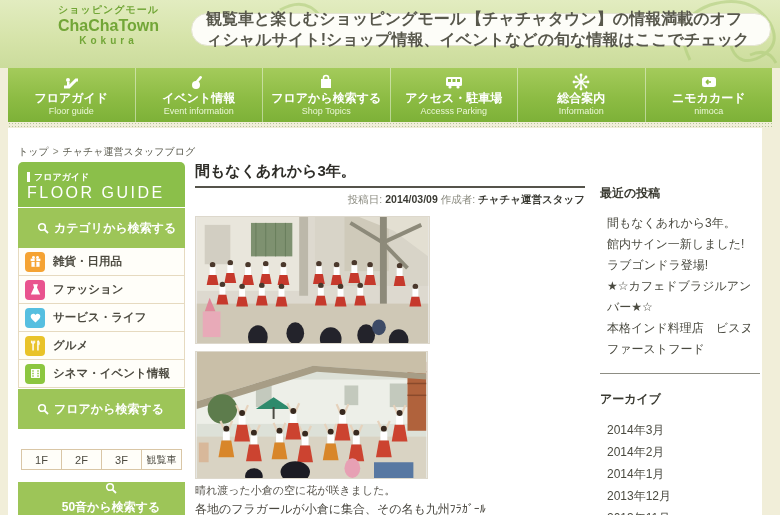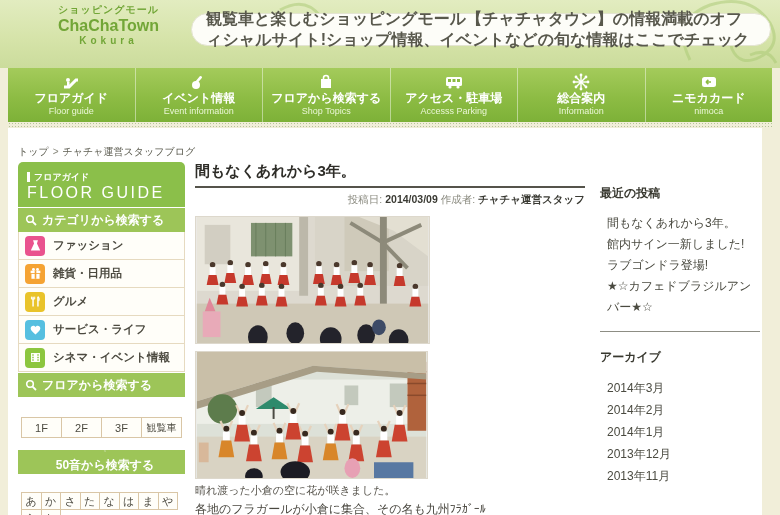--- a/index.html
+++ b/index.html
@@ -33,22 +33,22 @@
   #content-bg { position:absolute; left:8px; top:128px; width:754px; height:387px; background:#ffffff; }
   #breadcrumb { position:absolute; left:18px; top:145px; font-size:10px; color:#5c5c50; }
   #breadcrumb .bc-link { cursor:pointer; }
   #breadcrumb .bc-sep { margin:0 4px; color:#8a8a7e; }
 
   
   #sidebar { position:absolute; left:18px; top:162px; width:167px; }
   #fg-header { background:#8bbf4a; border-radius:5px 5px 0 0; padding:4px 9px 5px 9px; color:#fff; cursor:pointer; }
   #fg-header .fg-jp { font-size:9px; font-weight:bold; border-left:3px solid #fff; padding-left:4px; display:inline-block; line-height:10px; }
   #fg-header .fg-en { font-size:16px; letter-spacing:2.5px; line-height:18px; }
-  .green-bar { background:#9dc558; height:24px; color:#fff; font-size:12px; font-weight:bold;
-    display:flex; align-items:center; gap:5px; padding-left:7px; cursor:pointer; margin-top:1px; }
+  .green-bar { background:#9dc558; height:40px; color:#fff; font-size:12px; font-weight:bold;
+    display:flex; align-items:center; gap:5px; padding-left:19px; cursor:pointer; margin-top:1px; }
   .cat-item { background:#fffef9; border:1px solid #e6dac0; border-top:none; height:28px;
     display:flex; align-items:center; gap:8px; padding-left:6px; cursor:pointer; }
   .cat-ico { width:20px; height:20px; border-radius:4px; display:flex; align-items:center; justify-content:center; flex:0 0 auto; }
   .cat-label { font-size:11.5px; font-weight:bold; color:#4c4a40; }
   #floor-btns { display:flex; margin:20px 3px 12px 3px; }
   .floor-btn { flex:1 1 0; height:21px; border:1px solid #d9c6a6; border-left:none; background:#fffef9;
     font-size:11px; color:#4c4a40; display:flex; align-items:center; justify-content:center; cursor:pointer; }
   .floor-btn:first-child { border-left:1px solid #d9c6a6; }
   #bar-kana { margin-top:4px;flex-direction:column; }
   #kana-grid { display:grid; grid-template-columns:repeat(8,19.5px); margin:19px 0 0 4px; }
@@ -197,60 +197,60 @@
 
     <div class="green-bar">
       <svg width="12" height="12" viewBox="0 0 12 12">
           <circle cx="5" cy="5" r="3.3" stroke="#fff" stroke-width="1.6" fill="none"></circle>
           <line x1="7.6" y1="7.6" x2="11" y2="11" stroke="#fff" stroke-width="1.8"></line>
         </svg>
       <span>カテゴリから検索する</span>
     </div>
 
     <div class="cat-item">
-      <span class="cat-ico" style="background-color: rgb(233, 83, 142);">
-        <svg width="13" height="13" viewBox="0 0 16 16">
-            <path d="M5,1.5 h6 l-1.2,4 l4,8.5 h-11.6 l4,-8.5 z" fill="#fff"></path>
-          </svg>
-      </span>
-      <span class="cat-label">ファッション</span>
-    </div>
-    <div class="cat-item">
       <span class="cat-ico" style="background-color: rgb(245, 163, 51);">
         <svg width="13" height="13" viewBox="0 0 16 16">
             <rect x="2" y="4.5" width="12" height="3" fill="#fff"></rect>
             <rect x="3" y="8.5" width="10" height="6" fill="#fff"></rect>
             <rect x="7" y="4.5" width="2" height="10" fill="#f5a333"></rect>
             <rect x="7" y="4.5" width="2" height="10" fill="none"></rect>
             <circle cx="5.5" cy="3" r="1.8" fill="#fff"></circle>
             <circle cx="10.5" cy="3" r="1.8" fill="#fff"></circle>
           </svg>
       </span>
       <span class="cat-label">雑貨・日用品</span>
     </div>
     <div class="cat-item">
+      <span class="cat-ico" style="background-color: rgb(233, 83, 142);">
+        <svg width="13" height="13" viewBox="0 0 16 16">
+            <path d="M5,1.5 h6 l-1.2,4 l4,8.5 h-11.6 l4,-8.5 z" fill="#fff"></path>
+          </svg>
+      </span>
+      <span class="cat-label">ファッション</span>
+    </div>
+    <div class="cat-item">
+      <span class="cat-ico" style="background-color: rgb(86, 191, 224);">
+        <svg width="13" height="13" viewBox="0 0 16 16">
+            <path d="M8,14 C2,9.5 1,6.5 3,4.3 C4.6,2.6 7,3.2 8,5 C9,3.2 11.4,2.6 13,4.3 C15,6.5 14,9.5 8,14 Z" fill="#fff"></path>
+          </svg>
+      </span>
+      <span class="cat-label">サービス・ライフ</span>
+    </div>
+    <div class="cat-item">
       <span class="cat-ico" style="background-color: rgb(233, 195, 42);">
         <svg width="13" height="13" viewBox="0 0 16 16">
             <g stroke="#fff" stroke-width="1.8">
               <line x1="5" y1="2" x2="5" y2="14"></line>
               <line x1="11" y1="2" x2="11" y2="14"></line>
             </g>
             <path d="M3,2 v3 h4 v-3" stroke="#fff" stroke-width="1.2" fill="none"></path>
             <path d="M11,2 q2.4,2 1,5.5" stroke="#fff" stroke-width="1.4" fill="none"></path>
           </svg>
       </span>
       <span class="cat-label">グルメ</span>
-    </div>
-    <div class="cat-item">
-      <span class="cat-ico" style="background-color: rgb(86, 191, 224);">
-        <svg width="13" height="13" viewBox="0 0 16 16">
-            <path d="M8,14 C2,9.5 1,6.5 3,4.3 C4.6,2.6 7,3.2 8,5 C9,3.2 11.4,2.6 13,4.3 C15,6.5 14,9.5 8,14 Z" fill="#fff"></path>
-          </svg>
-      </span>
-      <span class="cat-label">サービス・ライフ</span>
     </div>
     <div class="cat-item">
       <span class="cat-ico" style="background-color: rgb(140, 198, 63);">
         <svg width="13" height="13" viewBox="0 0 16 16">
             <rect x="2.5" y="2.5" width="11" height="11" fill="#fff"></rect>
             <g fill="#8cc63f">
               <rect x="4" y="4" width="1.8" height="1.8"></rect>
               <rect x="4" y="7.1" width="1.8" height="1.8"></rect>
               <rect x="4" y="10.2" width="1.8" height="1.8"></rect>
               <rect x="10.2" y="4" width="1.8" height="1.8"></rect>
@@ -438,20 +438,21 @@
     <div id="body-line">各地のフラガールが小倉に集合、その名も九州ﾌﾗｶﾞｰﾙ</div>
   </div>
 
   <div id="rightcol">
     <div class="r-head">最近の投稿</div>
     <ul class="r-list">
       <li>間もなくあれから3年。</li>
       <li>館内サイン一新しました!</li>
       <li>ラブゴンドラ登場!</li>
       <li>★☆カフェドブラジルアンバー★☆</li>
+      <li>本格インド料理店　ビスヌファーストフード</li>
     </ul>
     <hr id="r-divider">
     <div class="r-head">アーカイブ</div>
     <ul class="r-list" id="archive-list">
       <li>2014年3月</li>
       <li>2014年2月</li>
       <li>2014年1月</li>
       <li>2013年12月</li>
       <li>2013年11月</li>
 

